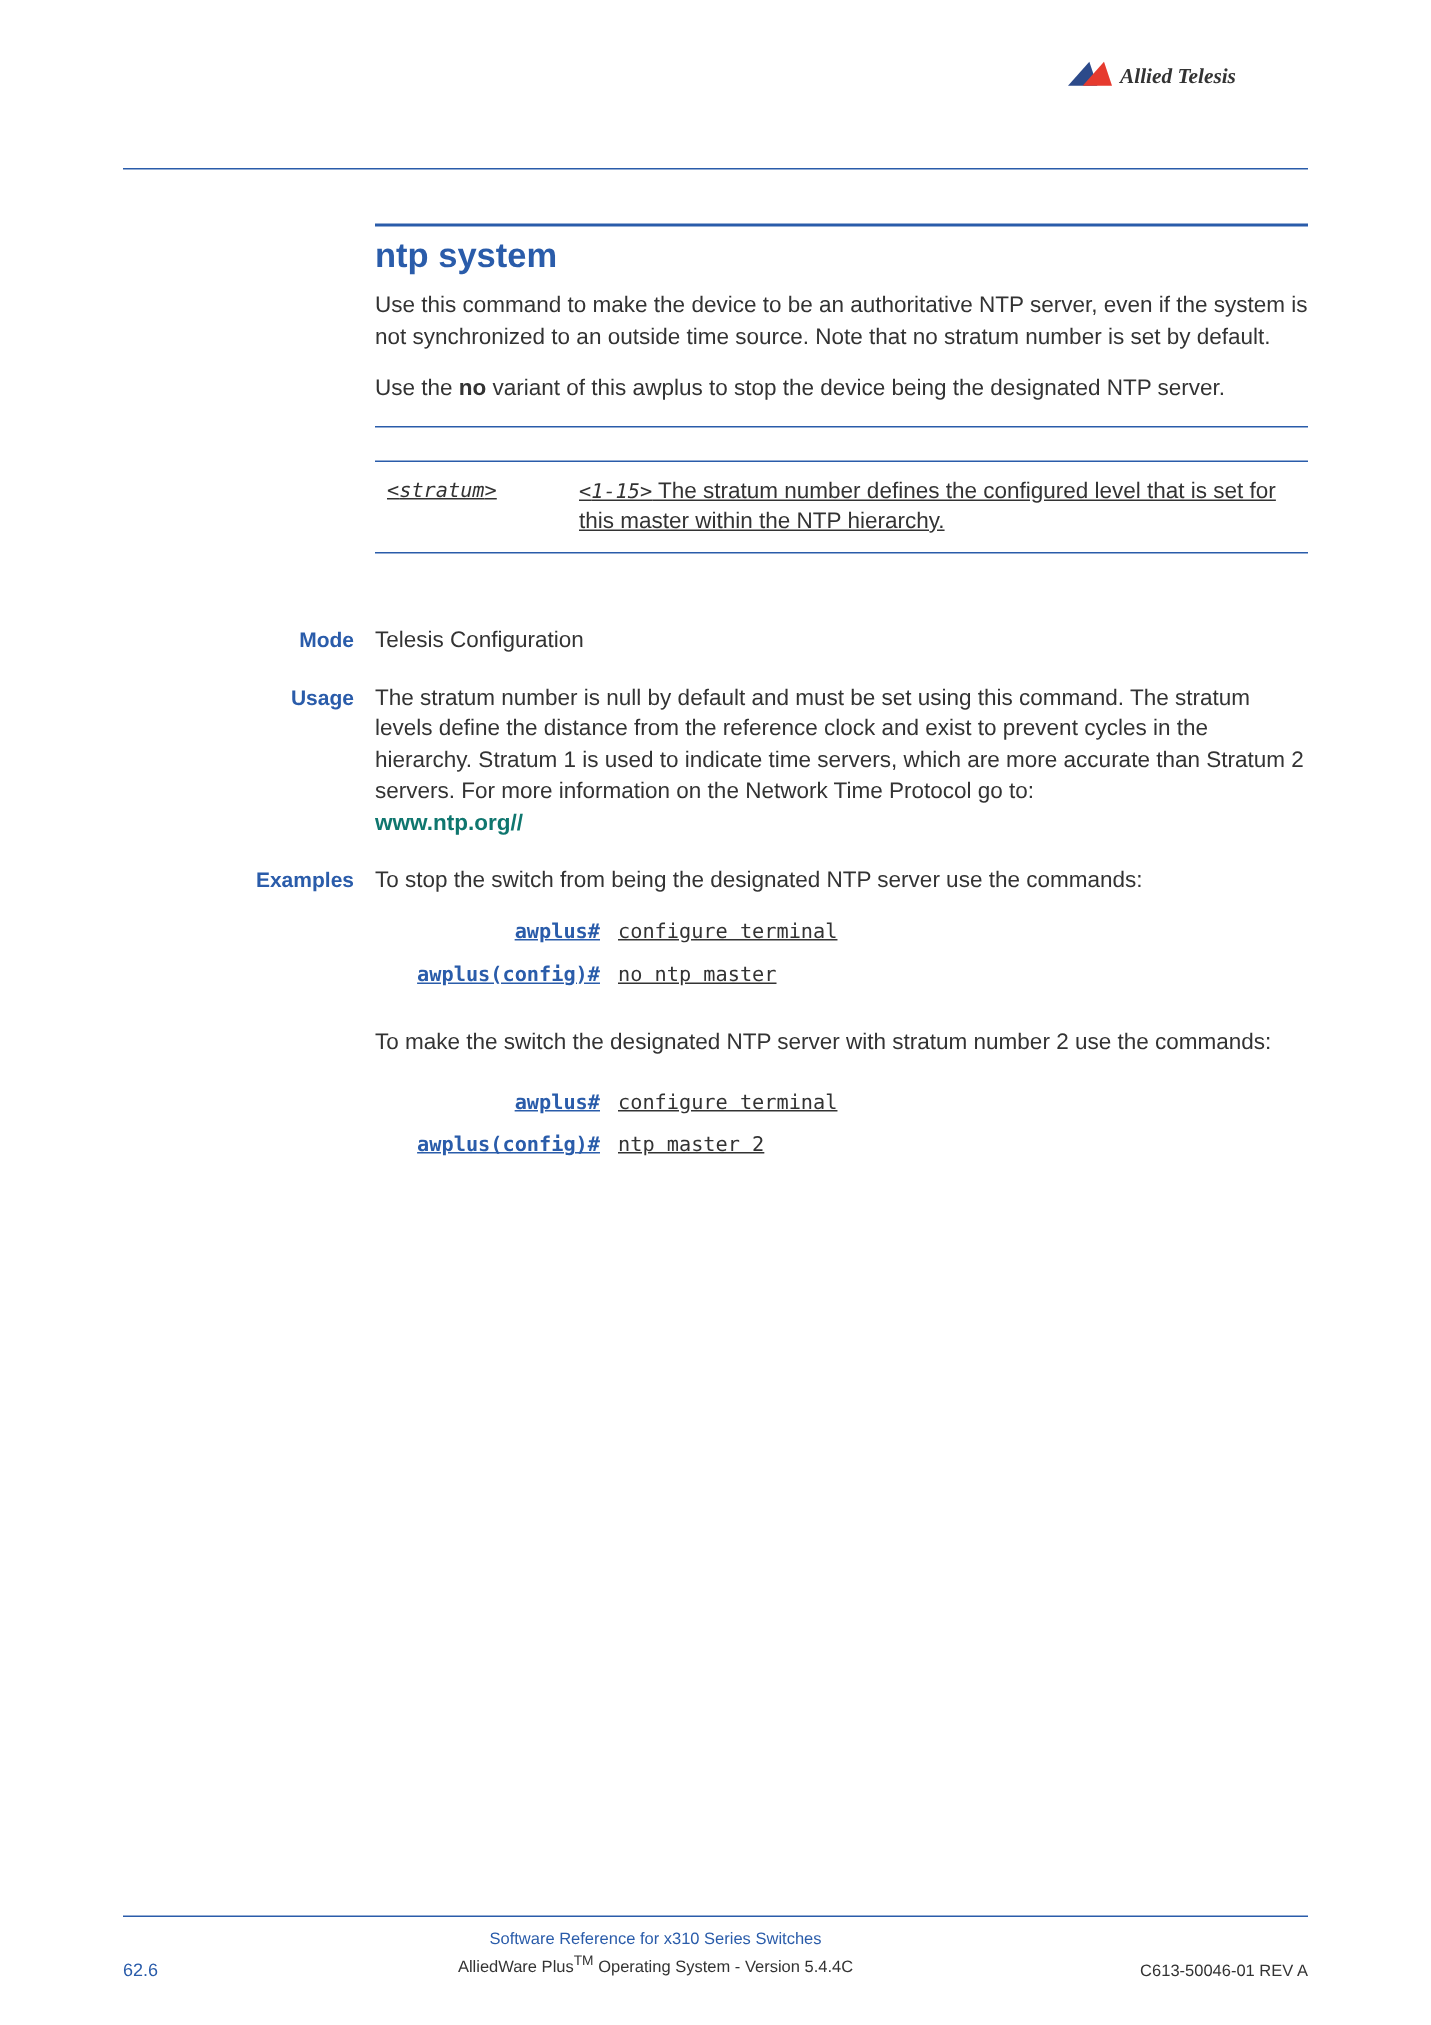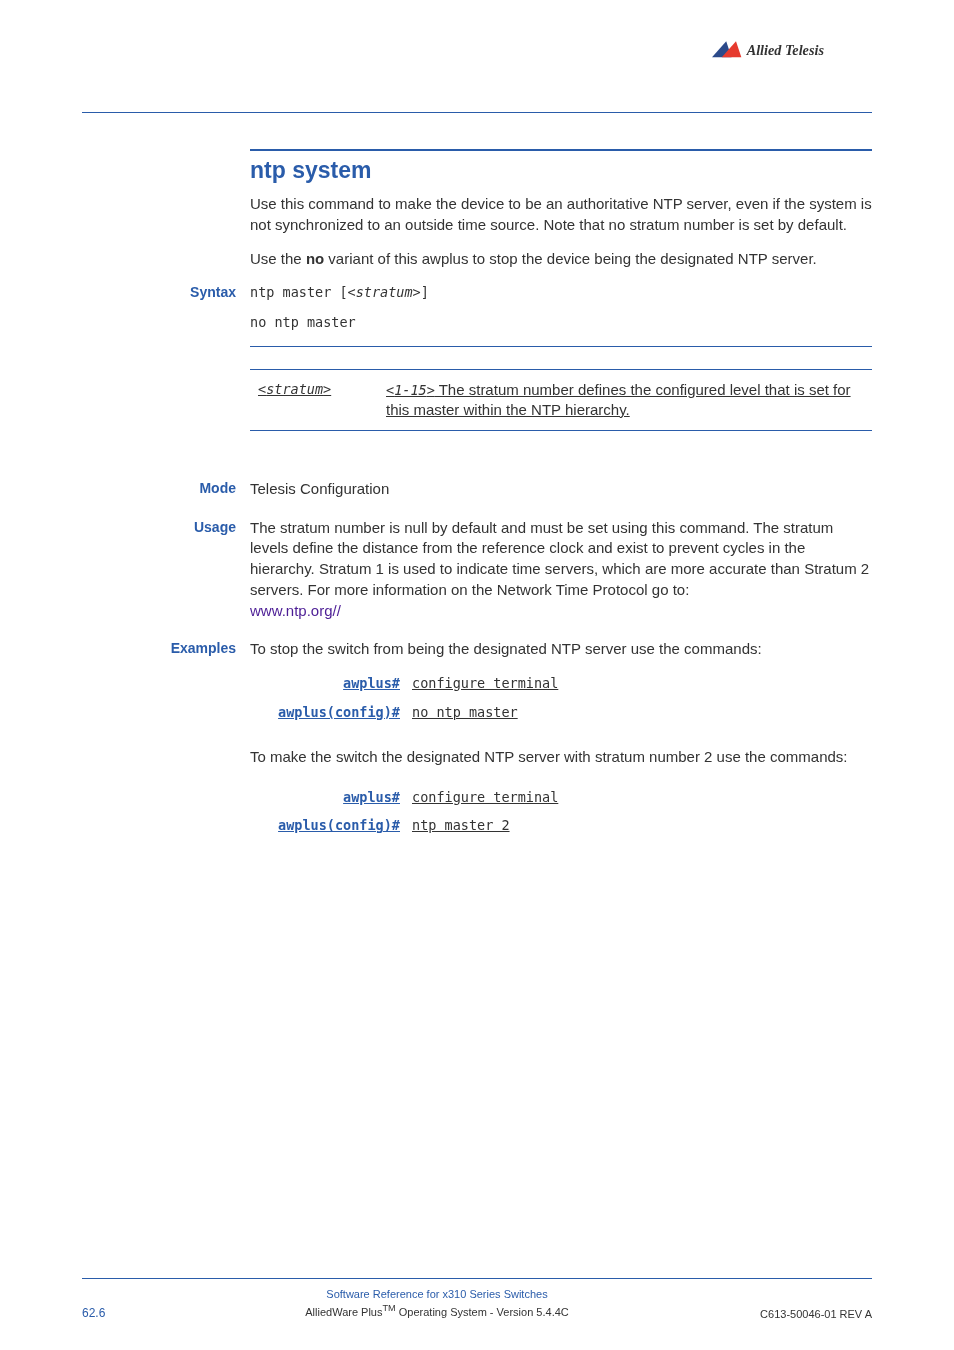--- a/index.html
+++ b/index.html
@@ -43,21 +43,21 @@
   .syntax-line { margin-bottom: 14px; }
   .param-table { width: 100%; border-collapse: collapse; margin: 6px 0 28px 0; text-decoration: underline; }
   .param-table td { padding: 10px 10px 10px 8px; vertical-align: top; line-height: 1.35; }
   .param-name { width: 128px; font-style: italic; }
   .param-table .rule-top td { border-top: 1.6px solid #2a5caa; }
   .param-table .rule-bot td { border-top: 1px solid #2a5caa; padding: 0; height: 0; }
   .param-table .spacer td { padding: 0; height: 22px; }
   .param-table .rule-mid td { border-top: 1px solid #2a5caa; padding: 0; }
   .section { position: relative; margin-bottom: 18px; line-height: 1.38; }
   .section .label { top: 0; }
-  .link { color: #4c1d95; font-weight: 400; }
+  .link { color: #0f766e; font-weight: 700; }
   .italic { font-style: italic; }
   .cmd-table { margin: 8px 0 20px 0; width: 100%; }
   .cmd-table td { padding: 4px 0; vertical-align: baseline; text-decoration: underline; }
   .cmd-table .prompt { width: 158px; text-align: right; color: #2a5caa; font-weight: 600; padding-right: 10px; }
   .footer {
     position: absolute;
     bottom: 30px;
     left: 82px; right: 82px;
     border-top: 1px solid #2a5caa;
     padding-top: 8px;
@@ -87,27 +87,20 @@
 
 <div class="content">
 
   <h2>ntp system</h2>
 
   <p class="p">Use this command to make the device to be an authoritative NTP server, even if the system is not synchronized to an outside time source. Note that no stratum number is set by default.</p>
   <p class="p">
     <span>Use the </span><b>no</b><span> variant of this awplus to stop the device being the designated NTP server.</span>
   </p>
 
-  <div class="syntax-block">
-    <span class="label">Syntax</span>
-    <div class="mono syntax-line">
-      <span>ntp master [&lt;</span><span class="italic">stratum</span><span>&gt;]</span>
-    </div>
-    <div class="mono syntax-line">no ntp master</div>
-  </div>
 
   <table class="param-table">
     <tbody>
         <tr class="rule-bot">
           <td colspan="2"></td>
         </tr>
     <tr class="spacer">
           <td colspan="2"></td>
         </tr>
     <tr class="rule-mid">

